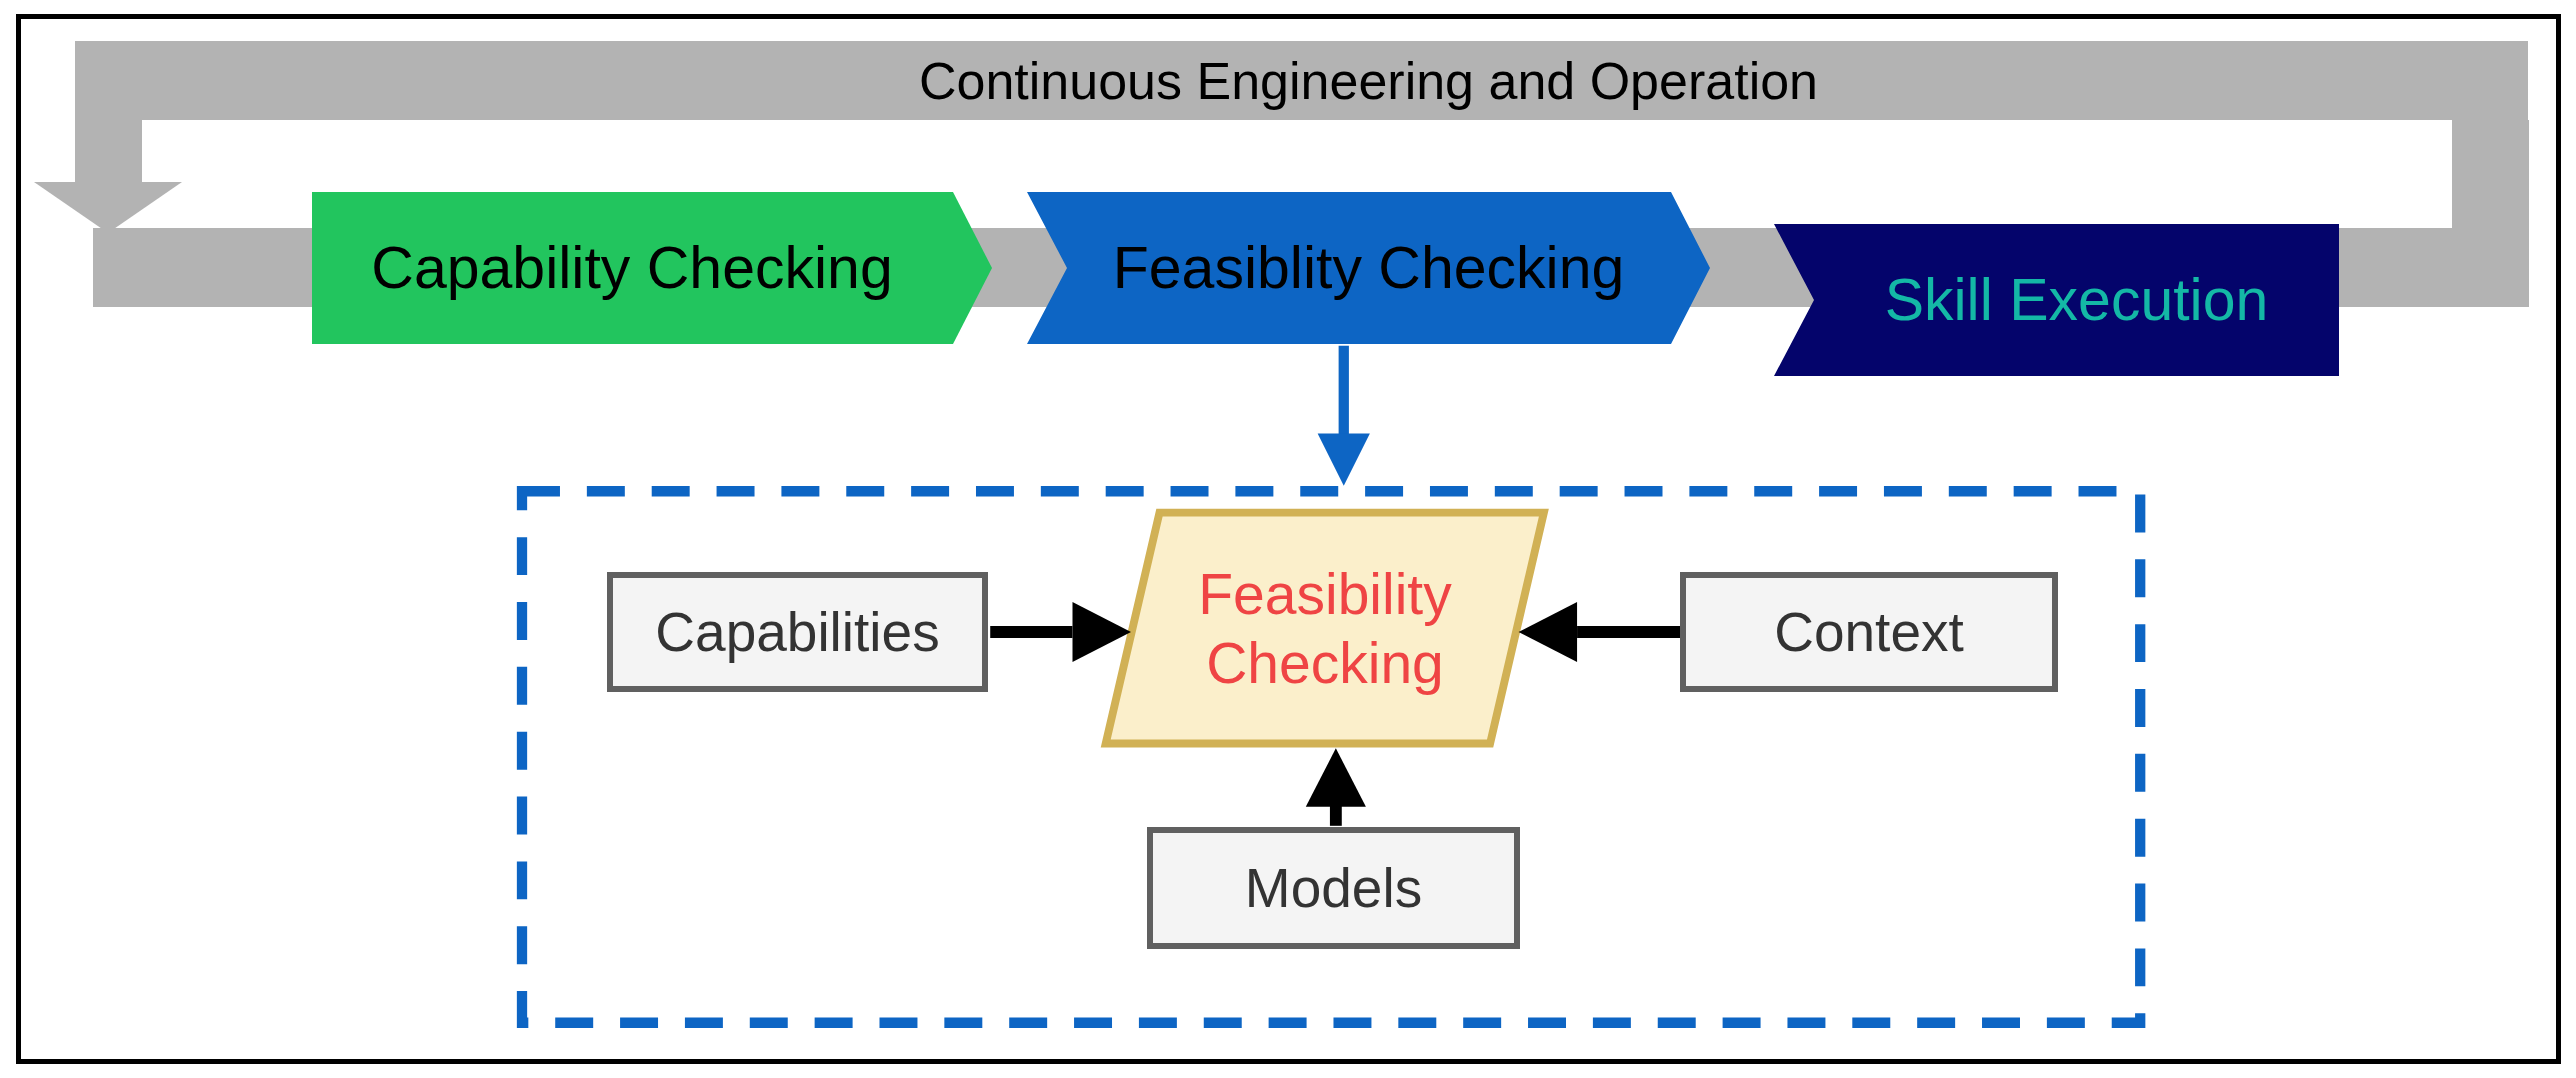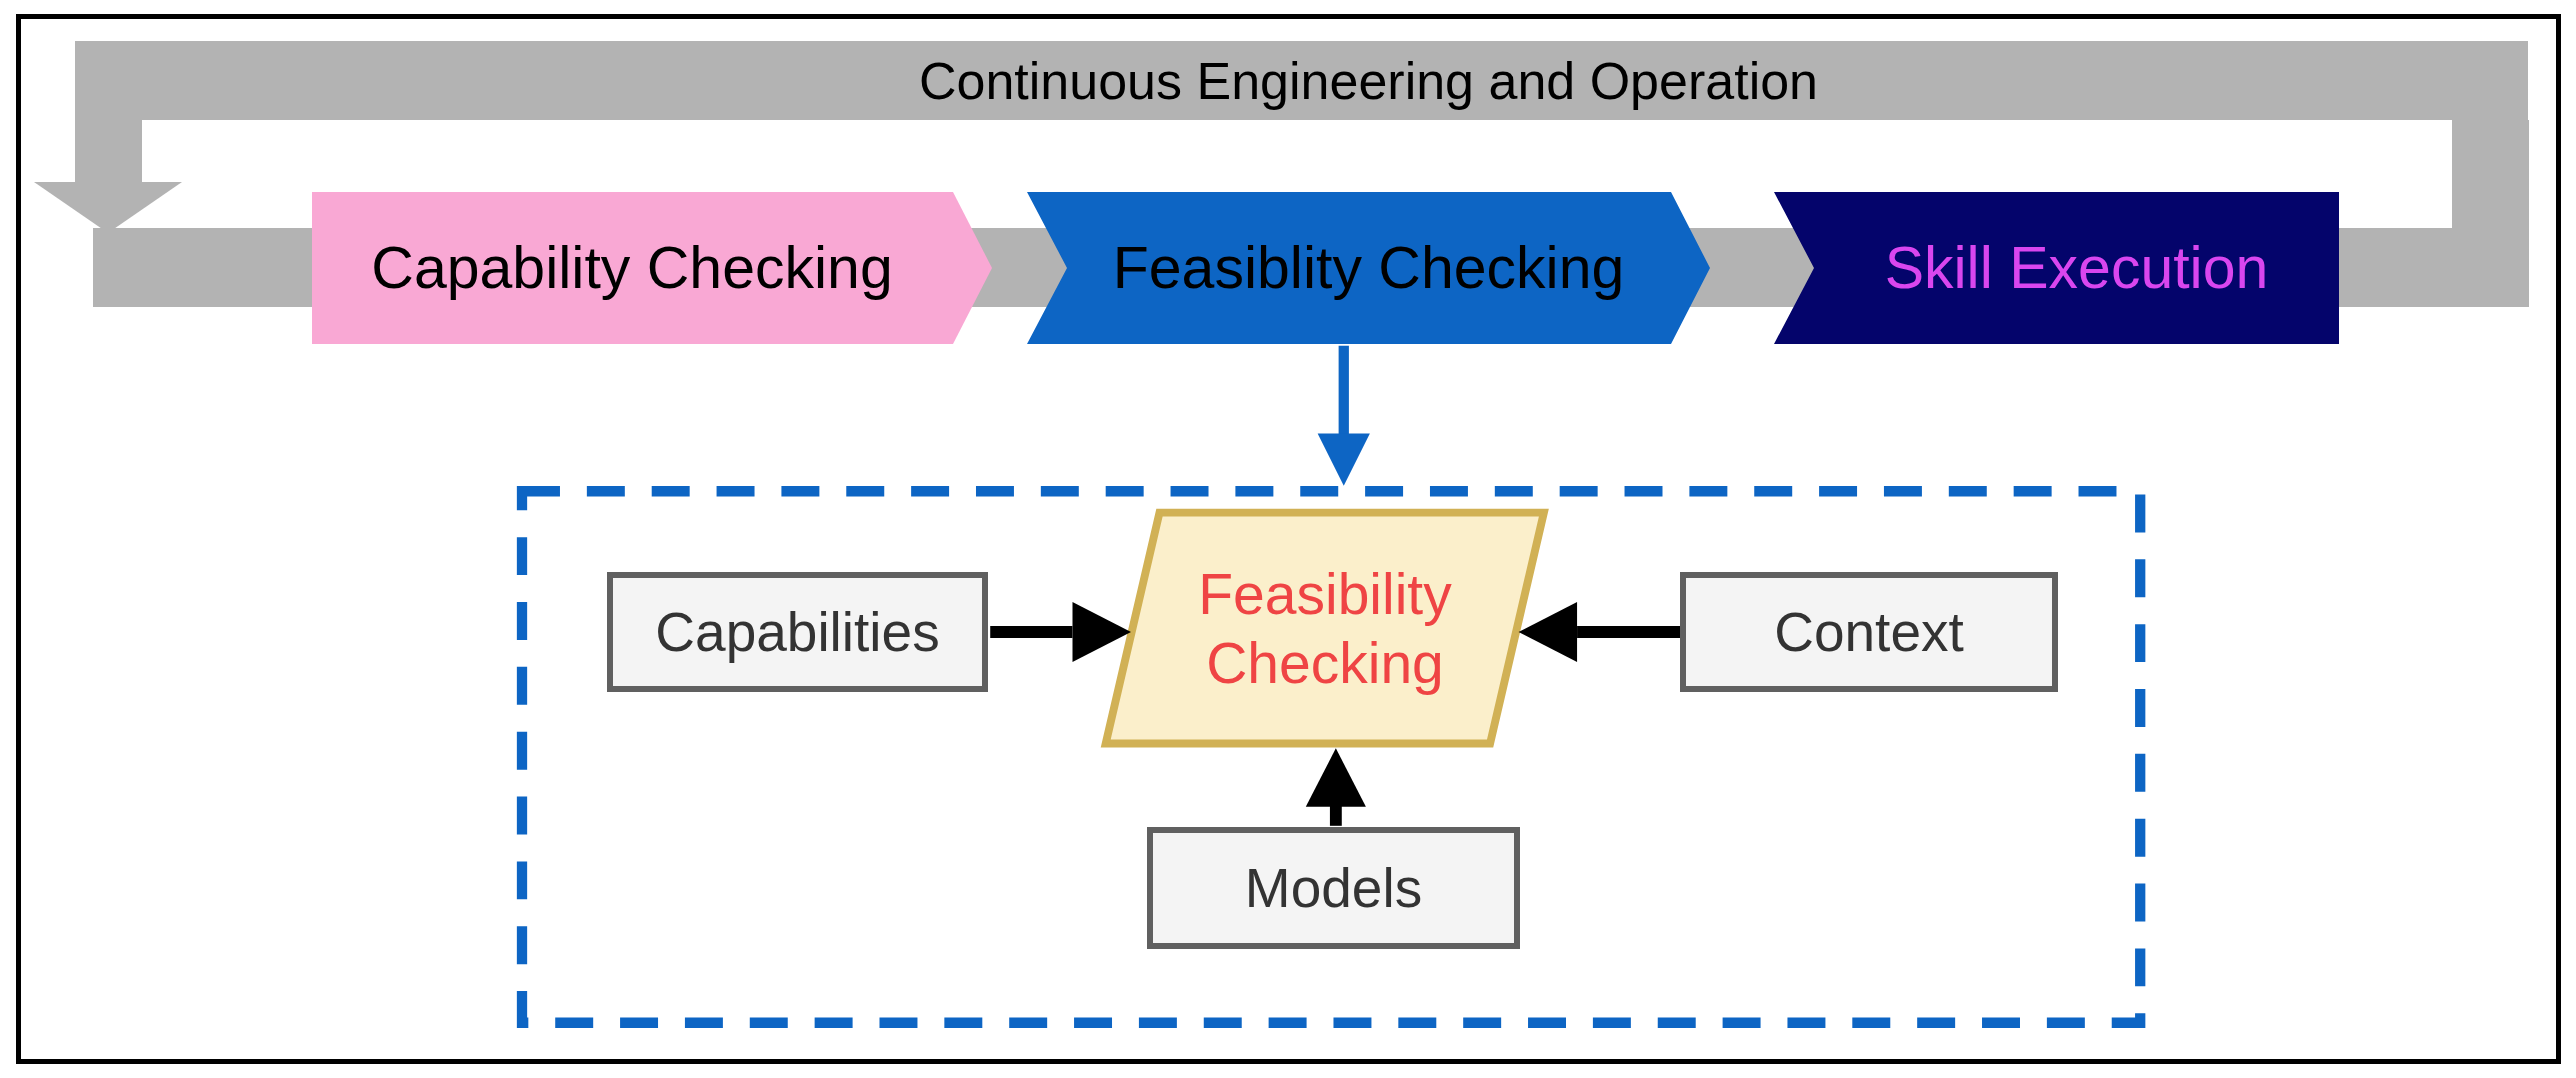--- a/index.html
+++ b/index.html
@@ -35,34 +35,35 @@
   .loop-right-strip { left:2452px; top:120px; width:77px; height:187px; }
 
   
   .stage {
     position:absolute; top:192px; height:152px;
     display:flex; align-items:center; justify-content:center;
     font-size:59px; white-space:nowrap;
   }
   .stage-cap {
     left:312px; width:680px;
-    background:#f9a8d4; color:#000000;
+    background:#22c55e; color:#000000;
     clip-path:polygon(0 0, 641px 0, 680px 76px, 641px 152px, 0 152px);
     padding-right:40px;
   }
   .stage-feas {
     left:1027px; width:683px;
     background:#0d65c4; color:#000000;
     clip-path:polygon(0 0, 644px 0, 683px 76px, 644px 152px, 0 152px, 40px 76px);
   }
   .stage-skill {
     left:1774px; width:565px;
-    background:#04046b; color:#d946ef;
+    background:#04046b; color:#14b8a6;
     clip-path:polygon(0 0, 565px 0, 565px 152px, 0 152px, 40px 76px);
     padding-left:40px;
+    margin-top:32px;
   }
 
   
   .overlay { position:absolute; left:0; top:0; width:2576px; height:1079px; }
 
   
   .input-box {
     position:absolute;
     background:#f4f4f4; border:6.3px solid #606060;
     display:flex; align-items:center; justify-content:center;

